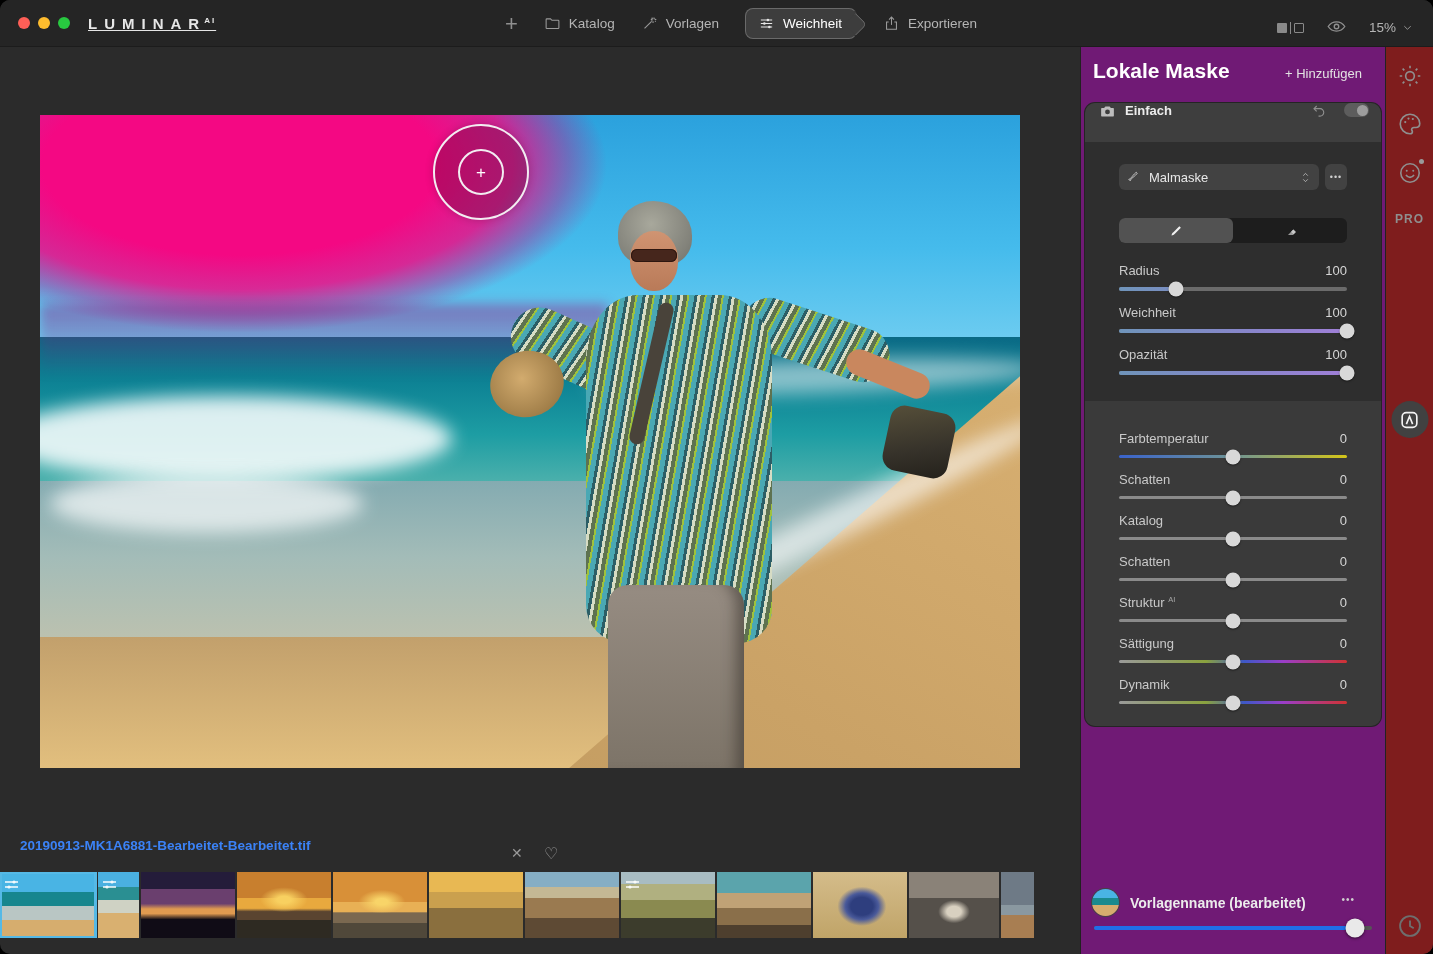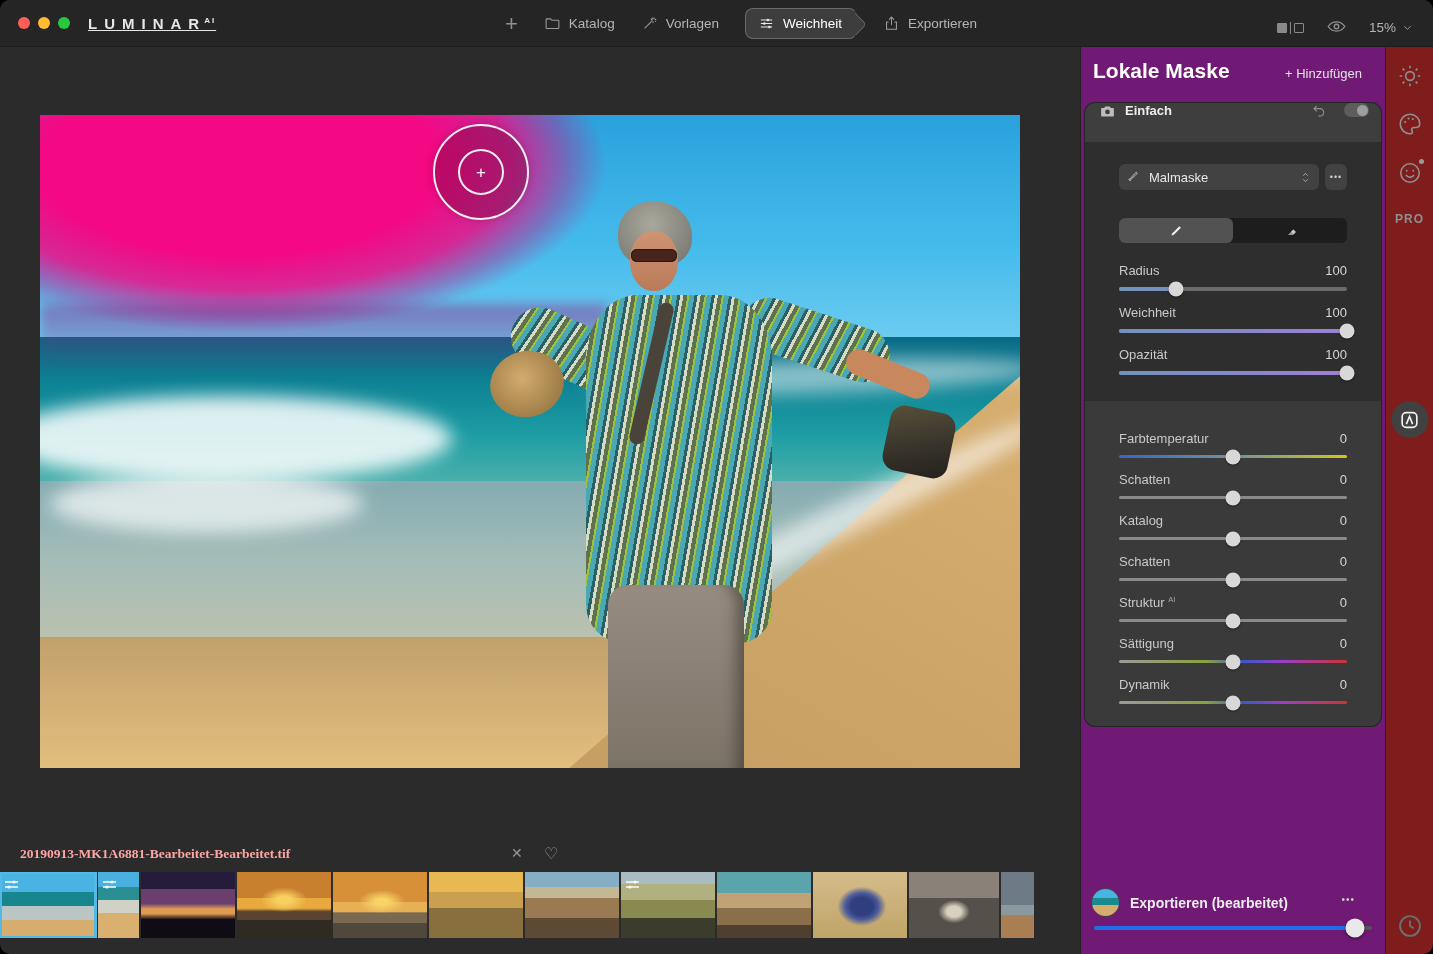--- a/index.html
+++ b/index.html
@@ -126,21 +126,21 @@
   .tool.sun{ top:16px; } .tool.pal{ top:64px; } .tool.smile{ top:113px; position:absolute; }
   .tool.smile .dot { position:absolute; right:-1px; top:-1px; width:5px; height:5px; border-radius:50%; background:#9a9a9a; }
   .tool.pro { top:165px; font-size:12px; font-weight:bold; letter-spacing:1px; color:#8f8f8f; font-family:inherit; }
   .tool.maskbtn { top:354px; width:37px; height:37px; border-radius:50%; background:#414141; display:flex; align-items:center; justify-content:center; }
   .tool.maskbtn svg { width:22px; height:22px; stroke:#f2f2f2; stroke-width:1.8; }
   .tool.clock { top:865px; }
   .tool.clock svg { width:28px; height:28px; stroke:#6e6e6e; stroke-width:1.6; }
 
   
   .fname-row { position:absolute; left:0; top:838px; width:1080px; height:32px; }
-  .fname { position:absolute; left:20px; top:8px; color:#fca5a5; font-size:13.5px; font-weight:600;font-family:Liberation Serif, serif; }
+  .fname { position:absolute; left:20px; top:0; color:#3b82f6; font-size:13.5px; font-weight:600; }
   .fx { position:absolute; left:511px; top:7px; background:none; border:none; color:#9a9a9a; font-size:14px; }
   .fheart { position:absolute; left:544px; top:6px; background:none; border:none; color:#9a9a9a; font-size:16px; }
   .filmstrip { position:absolute; left:0; top:872px; width:1062px; height:66px; display:flex; gap:2px; overflow:hidden; }
   .thumb { position:relative; height:66px; flex:0 0 auto; }
   .thumb.selected { box-shadow:inset 0 0 0 2px #55b9e6, 0 0 0 1px #55b9e6; }
   .badge { position:absolute; left:4px; top:4px; width:15px; height:11px; opacity:.95; }
   .badge svg { width:15px; height:11px; stroke:#fff; stroke-width:1.3; fill:#fff; }
   .t1 { width:96px; background:linear-gradient(180deg,#49b4e4 0 30%,#17868e 30% 52%,#b9c6c4 52% 72%,#d6ad6e 72% 100%); }
   .t2 { width:41px; background:linear-gradient(180deg,#4ab0e0 0 22%,#2a8f92 22% 42%,#cfd2c4 42% 62%,#d9b070 62% 100%); }
   .t3 { width:94px; background:linear-gradient(180deg,#241c3a 0 26%,#6a3f6e 26% 48%,#e09a50 56% 63%,#100c16 72% 100%); }
@@ -407,21 +407,21 @@
           <div class="strack grad-rainbow">
             <div class="shandle"></div>
           </div>
         </div>
       </div>
     </section>
   </aside>
 
   <div class="preset" style="--pct: 94%;">
     <div class="avatar"></div>
-    <span class="pname">Exportieren (bearbeitet)</span>
+    <span class="pname">Vorlagenname (bearbeitet)</span>
     <button class="pmore"><span>•••</span></button>
     <div class="ptrack">
       <div class="pfill"></div>
       <div class="phandle"></div>
     </div>
   </div>
 
   <aside class="toolstrip">
     <button class="tool sun">
       <svg viewBox="0 0 24 24">

